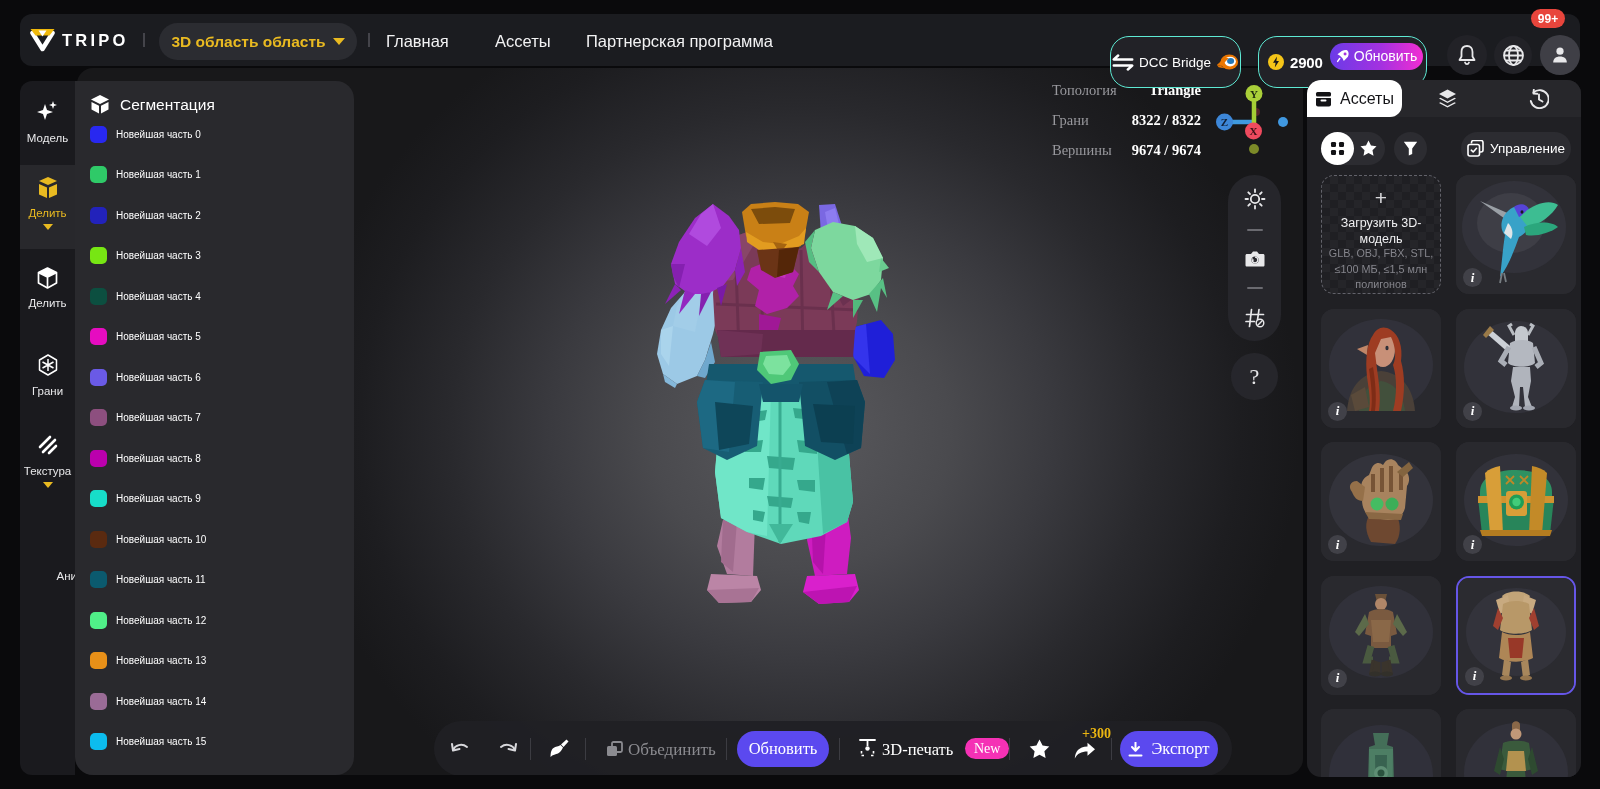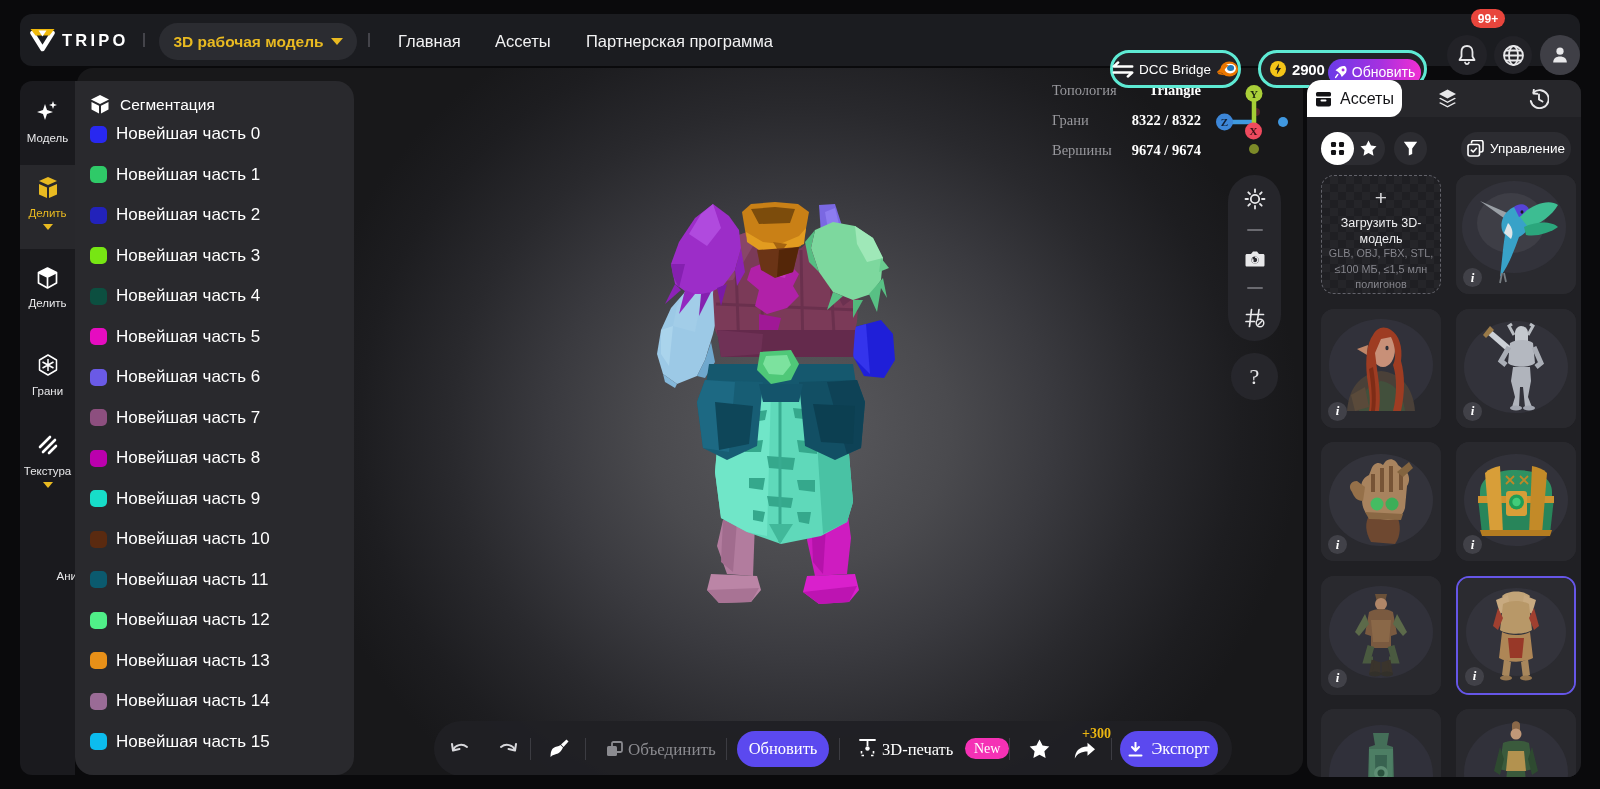--- a/index.html
+++ b/index.html
@@ -15,21 +15,21 @@
   letter-spacing:3.2px; color:#fff; }
 .hdiv { position:absolute; top:26px; width:1.5px; height:14px; background:#44444a; transform:translateY(-50%); }
 #wspill { position:absolute; left:139px; top:9px; width:198px; height:37px;
   background:#2b2c31; border-radius:19px; display:flex; align-items:center;
   justify-content:center; gap:7px; }
 #wspill span { color:#e9ba21; font-size:15.5px; font-weight:bold; }
 .caret { width:0; height:0; border-left:6.5px solid transparent; border-right:6.5px solid transparent;
   border-top:7.5px solid #e9ba21; }
 .nav { position:absolute; top:27px; transform:translateY(-50%); font-size:16.5px; color:#f2f2f3; }
 
-.pillbtn { position:absolute; top:36px; height:38px; background:#222227; border:3px solid #5eead4;
+.pillbtn { position:absolute; top:22px; height:52px; background:#222227; border:1px solid #5eead4;
   border-radius:19px; display:flex; align-items:center; }
 #dcc { left:1090px; width:131px; padding:0 8px; gap:5px; white-space:nowrap; justify-content:center; }
 #dcc .t { font-size:13.5px; color:#fff; flex-shrink:0; }
 #coinpill { left:1238px; width:169px; padding:0 0 0 9px; gap:6px; }
 #coinnum { font-size:15px; color:#fff; font-weight:bold; letter-spacing:-0.2px; }
 #upgrade { position:absolute; right:3px; top:5.5px; width:93px; height:27px; justify-content:center; padding:0; border-radius:13.5px;
   background:linear-gradient(90deg,#6b3be8 0%, #a431e0 55%, #f22ed2 100%);
   display:flex; align-items:center; gap:4px; font-size:14px; color:#fff; white-space:nowrap; }
 .circbtn { position:absolute; top:21px; width:40px; height:40px; border-radius:50%;
   background:#222227; display:flex; align-items:center; justify-content:center; }
@@ -76,21 +76,21 @@
   border-right:5px solid transparent; border-top:6px solid #e9ba21; }
 #divider-active { position:absolute; left:20px; top:165px; width:55px; height:84px; background:#28282c; }
 
 
 #segpanel { position:absolute; left:75px; top:81px; width:279px; height:694px;
   background:#29292d; border-radius:0 18px 18px 18px; padding:14px 0 0 15px; overflow:hidden; }
 #seghead { display:flex; align-items:center; gap:10px; }
 #seghead span { font-size:15.5px; color:#fff; }
 .segitem { display:flex; align-items:center; gap:9px; height:40.5px; }
 .sw { width:17px; height:17px; border-radius:5px; }
-.segitem span { font-size:17px; color:#fff;text-align:right; }
+.segitem span { font-size:10px; color:#fff;text-align:right; }
 
 
 #rightpanel { position:absolute; left:1307px; top:80px; width:274px; height:697px;
   background:#202024; border-radius:14px; overflow:hidden; }
 #tabs { position:relative; width:274px; height:37px; background:#27272b; }
 #tab-active { position:absolute; left:0; top:0; width:95px; height:37px; background:#fff;
   border-radius:12px 12px 12px 0; display:flex; align-items:center; justify-content:center;
   gap:8px; color:#131316; font-size:16px; }
 #filters { position:absolute; left:0px; top:52px; width:248px; height:33px; }
 .fcirc { position:absolute; top:0; width:33px; height:33px; border-radius:50%;
@@ -318,25 +318,25 @@
   </div>
   <div id="header">
     <svg id="logo" viewBox="0 0 27 24">
       <path d="M3.5 5 L13.5 21 L23.5 5" stroke="#fff" stroke-width="4.5" fill="none" stroke-linejoin="round" stroke-linecap="round"></path>
       <polygon points="1.5,1 25.5,1 20.5,7.5 6.5,7.5" fill="#f0b90b"></polygon>
       <polygon points="9.5,2.5 17.5,2.5 13.5,8.5" fill="#fff"></polygon>
     </svg>
     <div id="brand">TRIPO</div>
     <div class="hdiv" style="left:123px;"></div>
     <div id="wspill">
-        <span>3D рабочая модель</span>
+        <span>3D область область</span>
         <div class="caret"></div>
       </div>
     <div class="hdiv" style="left:348px;"></div>
-    <div class="nav" style="left:378px;">Главная</div>
+    <div class="nav" style="left:366px;">Главная</div>
     <div class="nav" style="left:475px;">Ассеты</div>
     <div class="nav" style="left:566px;">Партнерская программа</div>
 
     <div id="dcc" class="pillbtn">
       <svg width="22" height="17" viewBox="0 0 25 19" style="flex-shrink:0;">
         <path d="M7 1.5 L2 6 L23 6" stroke="#fff" stroke-width="2.8" fill="none" stroke-linecap="round" stroke-linejoin="round"></path>
         <path d="M18 17.5 L23 13 L2 13" stroke="#fff" stroke-width="2.8" fill="none" stroke-linecap="round" stroke-linejoin="round"></path>
       </svg>
       <span class="t">DCC Bridge</span>
       <svg width="23" height="16" viewBox="0 0 26 18" style="flex-shrink:0;">
@@ -376,21 +376,21 @@
         <ellipse cx="11.5" cy="11.5" rx="4.5" ry="9.5" fill="none" stroke="#e8e8ea" stroke-width="1.8"></ellipse>
         <path d="M2 11.5 L21 11.5 M3.5 6.5 L19.5 6.5 M3.5 16.5 L19.5 16.5" stroke="#e8e8ea" stroke-width="1.8" fill="none"></path>
       </svg>
     </div>
     <div class="circbtn" style="left:1520px;background:#3f3f46;">
       <svg width="20" height="20" viewBox="0 0 20 20">
         <circle cx="10" cy="6.2" r="3.6" fill="#e8e8ea"></circle>
         <path d="M3.2 17.5 C3.2 13.5 6 11.5 10 11.5 C14 11.5 16.8 13.5 16.8 17.5 Z" fill="#e8e8ea"></path>
       </svg>
     </div>
-    <div id="badge" style="left:1451px;top:-5px;">99+</div>
+    <div id="badge" style="left:1511px;top:-5px;">99+</div>
   </div>
   <div id="sidebar">
     <div id="divider-active" style="left:0;top:84px;width:55px;height:84px;background:#28282c;position:absolute;"></div>
     <div class="sitem" style="top:19px;">
       <svg width="26" height="24" viewBox="0 0 26 24">
         <path d="M10 4 L12 10 L18 12 L12 14 L10 20 L8 14 L2 12 L8 10 Z" fill="#fff"></path>
         <path d="M18 1 L19 4 L22 5 L19 6 L18 9 L17 6 L14 5 L17 4 Z" fill="#fff"></path>
       </svg>
       <div class="lbl">Модель</div>
     </div>

